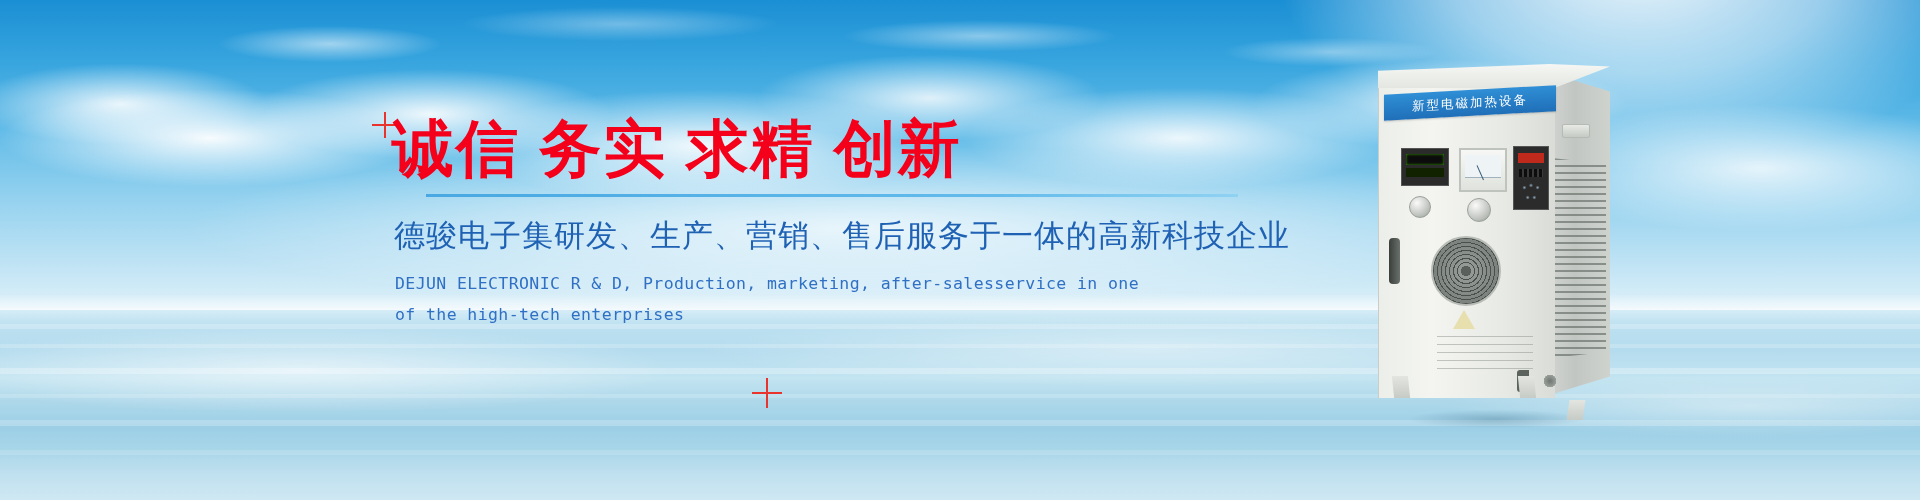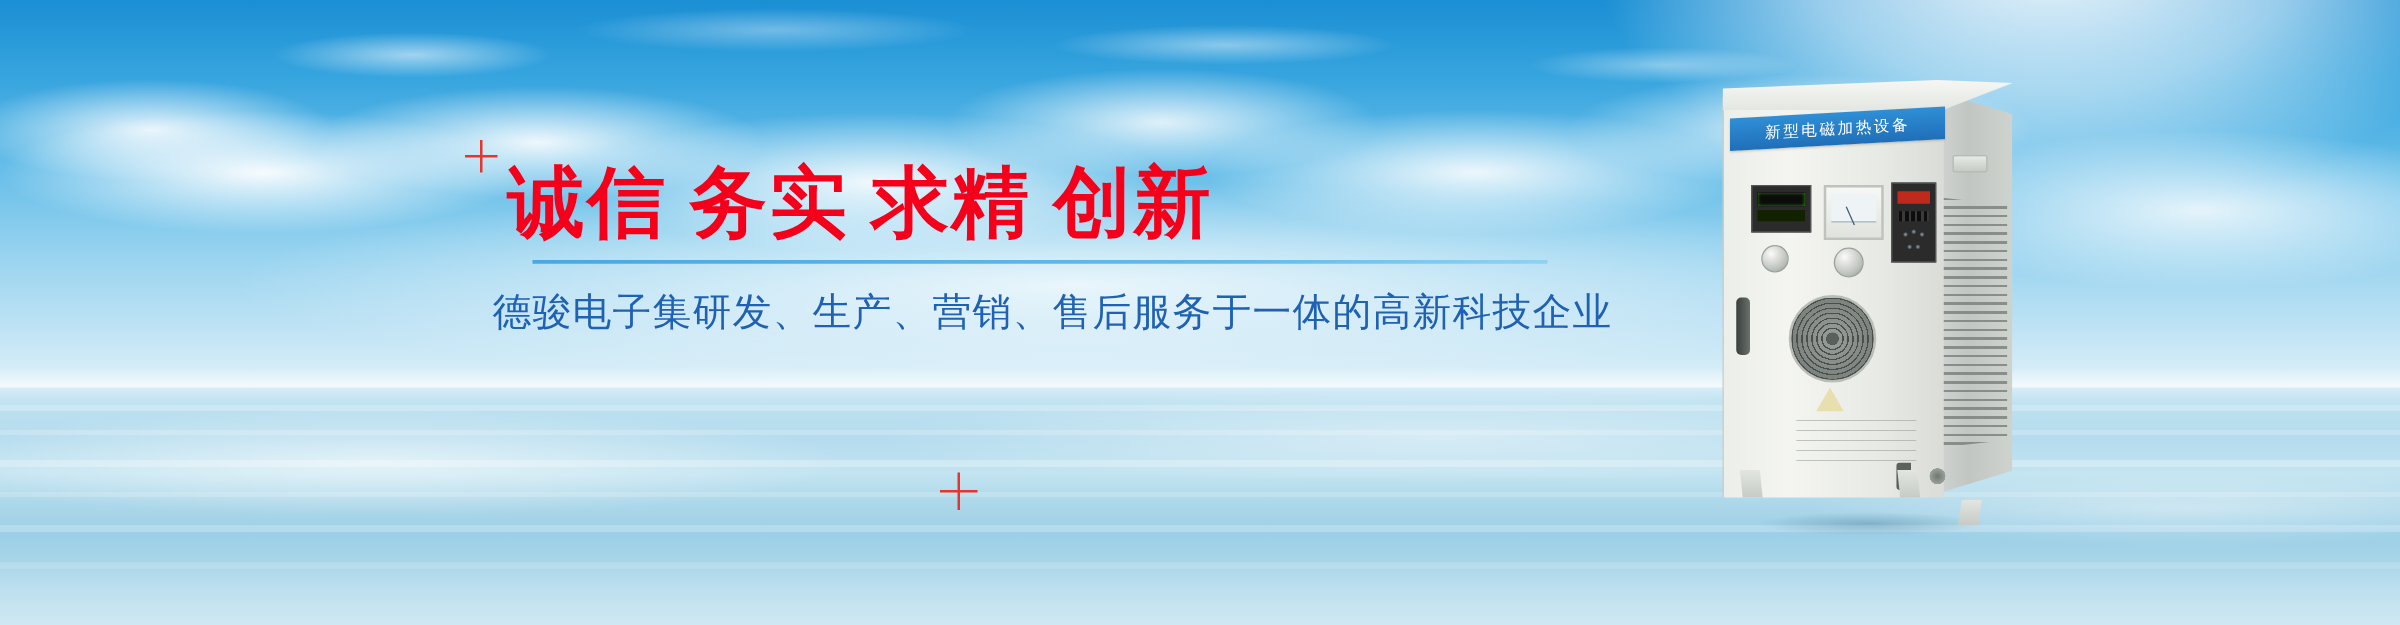--- a/index.html
+++ b/index.html
@@ -94,22 +94,22 @@
     position:absolute;left:0;right:0;bottom:190px;height:16px;
     background:linear-gradient(to bottom, rgba(255,255,255,0), rgba(255,255,255,.75));
     pointer-events:none;
   }
 
   
   .copy{
     position:absolute;left:392px;top:118px;width:880px;
   }
   .headline{
-    margin:14px;
-    font-family:Liberation Serif, serif;
+    margin:0;
+    font-family:Liberation Sans, sans-serif;
     font-size:62px;line-height:1;
     font-weight:700;
     color:#f4001b;
     letter-spacing:2px;
     white-space:nowrap;
   }
   .headline-en{
     margin:16px 0 0 4px;
     font-family:"DejaVu Sans Mono","Liberation Mono",monospace;
     font-size:19px;letter-spacing:1px;
@@ -281,20 +281,24 @@
   <span class="plus plus-b"></span>
 
   <div class="copy">
     <h1 class="headline">诚信 务实 求精 创新</h1>
 
 
     <hr class="rule">
 
     <div class="sub-cn">德骏电子集研发、生产、营销、售后服务于一体的高新科技企业</div>
 
+    <div class="sub-en">
+      <div>DEJUN ELECTRONIC R &amp; D, Production, marketing, after-salesservice in one</div>
+      <div>of the high-tech enterprises</div>
+    </div>
   </div>
 
   <div class="machine">
     <div class="m-shadow"></div>
     <div class="m-side">
       <div class="m-vents"></div>
     </div>
     <div class="m-front">
       <div class="m-ctrl m-ctrl-a">
         <div class="scr"></div>

